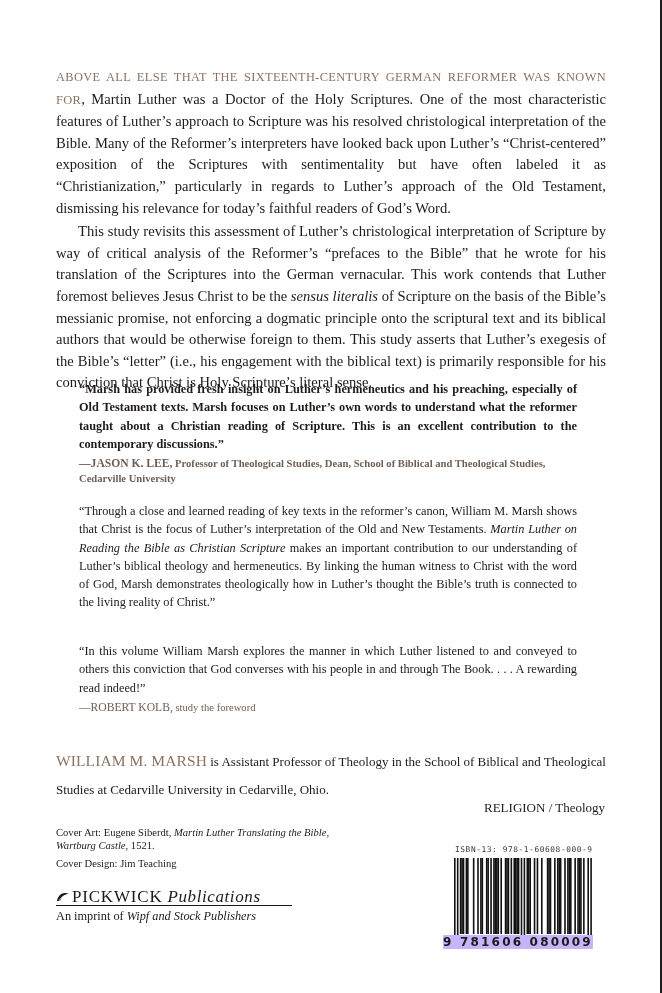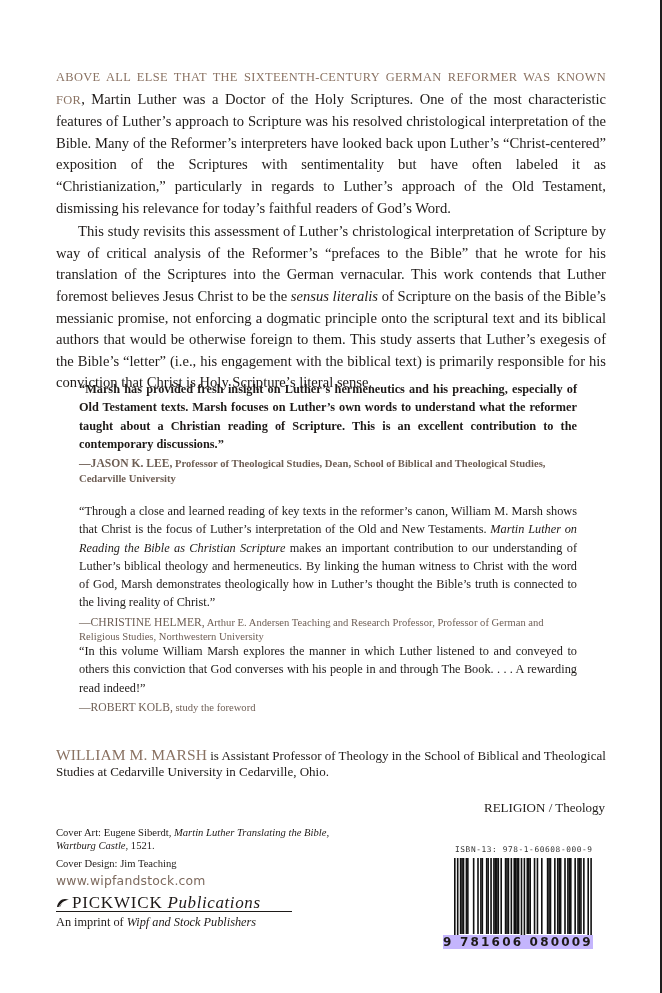--- a/index.html
+++ b/index.html
@@ -21,28 +21,28 @@
     .quotes { position: absolute; left: 79px; width: 498px; font-size: 12.3px; line-height: 18.3px; }
     .quote-text { text-align: justify; margin: 0; }
     .attribution { margin-top: 4px; font-size: 10.6px; line-height: 14.5px; color: #6e5e54; }
     .attribution .name { font-size: 11.6px; }
     .q1 { top: 380px; font-weight: bold; }
     .q2 { top: 502px; }
     .q3 { top: 642px; }
 
     .bio {
       position: absolute; left: 56px; top: 747px; width: 560px;
-      font-size: 13px; line-height: 16px;
+      font-size: 13px; line-height: 28px;
     }
     .bio .bio-name { font-size: 15.5px; letter-spacing: 0.1px; }
 
     .credits { position: absolute; left: 56px; top: 826px; width: 300px; font-size: 10.6px; line-height: 13.3px; }
     .credits .cd { margin-top: 4px; }
     .website { margin-top: 4px; font-family: "DejaVu Sans", sans-serif; font-size: 12.4px; color: #7d6a5e; letter-spacing: 0.2px; }
-    .publisher { margin-top: 9px; }
+    .publisher { margin-top: 20px; }
     .pub-logo { display: flex; align-items: baseline; font-size: 17px; letter-spacing: 0.8px; border-bottom: 1px solid #1e1a18; width: 236px; padding-bottom: 2px; }
     .pub-logo .pub-italic { font-style: italic; margin-left: 5px; letter-spacing: 0.6px; }
     .pub-logo svg { margin-right: 2px; }
     .imprint { margin-top: 4px; font-size: 12.3px; }
 
     .category { position: absolute; left: 484px; top: 800px; font-size: 13px; }
     .isbn-line { position: absolute; left: 455px; top: 845px; font-family: "DejaVu Sans Mono", monospace; font-size: 7.8px; letter-spacing: 0.6px; color: #333; }
     .barcode { position: absolute; left: 454px; top: 858px; }
     .barcode-digits { position: absolute; left: 443px; top: 935px; font-family: "DejaVu Sans", sans-serif; font-size: 12px; letter-spacing: 2.2px; font-weight: bold; background: #c4b5fd; }
   </style>
@@ -56,36 +56,34 @@
   <p class="indent"><span>This study revisits this assessment of Luther’s christological interpretation of Scripture by way of critical analysis of the Reformer’s “prefaces to the Bible” that he wrote for his translation of the Scriptures into the German vernacular. This work contends that Luther foremost believes Jesus Christ to be the </span><em>sensus literalis</em><span> of Scripture on the basis of the Bible’s messianic promise, not enforcing a dogmatic principle onto the scriptural text and its biblical authors that would be otherwise foreign to them. This study asserts that Luther’s exegesis of the Bible’s “letter” (i.e., his engagement with the biblical text) is primarily responsible for his conviction that Christ is Holy Scripture’s literal sense.</span></p>
 </div>
 
 <div class="quotes q1">
   <p class="quote-text">“Marsh has provided fresh insight on Luther’s hermeneutics and his preaching, especially of Old Testament texts. Marsh focuses on Luther’s own words to understand what the reformer taught about a Christian reading of Scripture. This is an excellent contribution to the contemporary discussions.”</p>
   <div class="attribution"><span class="name">—JASON K. LEE,</span><span> Professor of Theological Studies, Dean, School of Biblical and Theological Studies, Cedarville University</span></div>
 </div>
 
 <div class="quotes q2">
   <p class="quote-text"><span>“Through a close and learned reading of key texts in the reformer’s canon, William M. Marsh shows that Christ is the focus of Luther’s interpretation of the Old and New Testaments. </span><em>Martin Luther on Reading the Bible as Christian Scripture</em><span> makes an important contribution to our understanding of Luther’s biblical theology and hermeneutics. By linking the human witness to Christ with the word of God, Marsh demonstrates theologically how in Luther’s thought the Bible’s truth is connected to the living reality of Christ.”</span></p>
-  <div class="attribution"><span class="name">—CHRISTINE HELMER,</span><span> Arthur E. Andersen Teaching and Research Professor, Professor of German and Religious Studies, Northwestern University</span></div>
 </div>
 
 <div class="quotes q3">
   <p class="quote-text">“In this volume William Marsh explores the manner in which Luther listened to and conveyed to others this conviction that God converses with his people in and through The Book. . . . A rewarding read indeed!”</p>
   <div class="attribution"><span class="name">—ROBERT KOLB,</span><span> study the foreword</span></div>
 </div>
 
 <div class="bio">
   <span class="bio-name accent">WILLIAM M. MARSH</span><span> is Assistant Professor of Theology in the School of Biblical and Theological Studies at Cedarville University in Cedarville, Ohio.</span>
 </div>
 
 <div class="credits">
   <div><span>Cover Art: Eugene Siberdt, </span><em>Martin Luther Translating the Bible, Wartburg Castle</em><span>, 1521.</span></div>
   <div class="cd">Cover Design: Jim Teaching</div>
-  <div class="website">www.wipfandstock.com</div>
   <div class="publisher">
     <div class="pub-logo">
       <svg width="14" height="11" viewBox="0 0 14 11">
         <path d="M1 10 C2 4, 7 0, 13 3 C9 3, 6 5, 4 10 Z" fill="#1e1a18"></path>
         <path d="M3 10 C5 6, 8 4, 12 4" stroke="#fff" stroke-width="0.8" fill="none"></path>
       </svg>
       <span>PICKWICK</span>
       <span class="pub-italic">Publications</span>
     </div>
     <div class="imprint"><span>An imprint of </span><em>Wipf and Stock Publishers</em></div>

